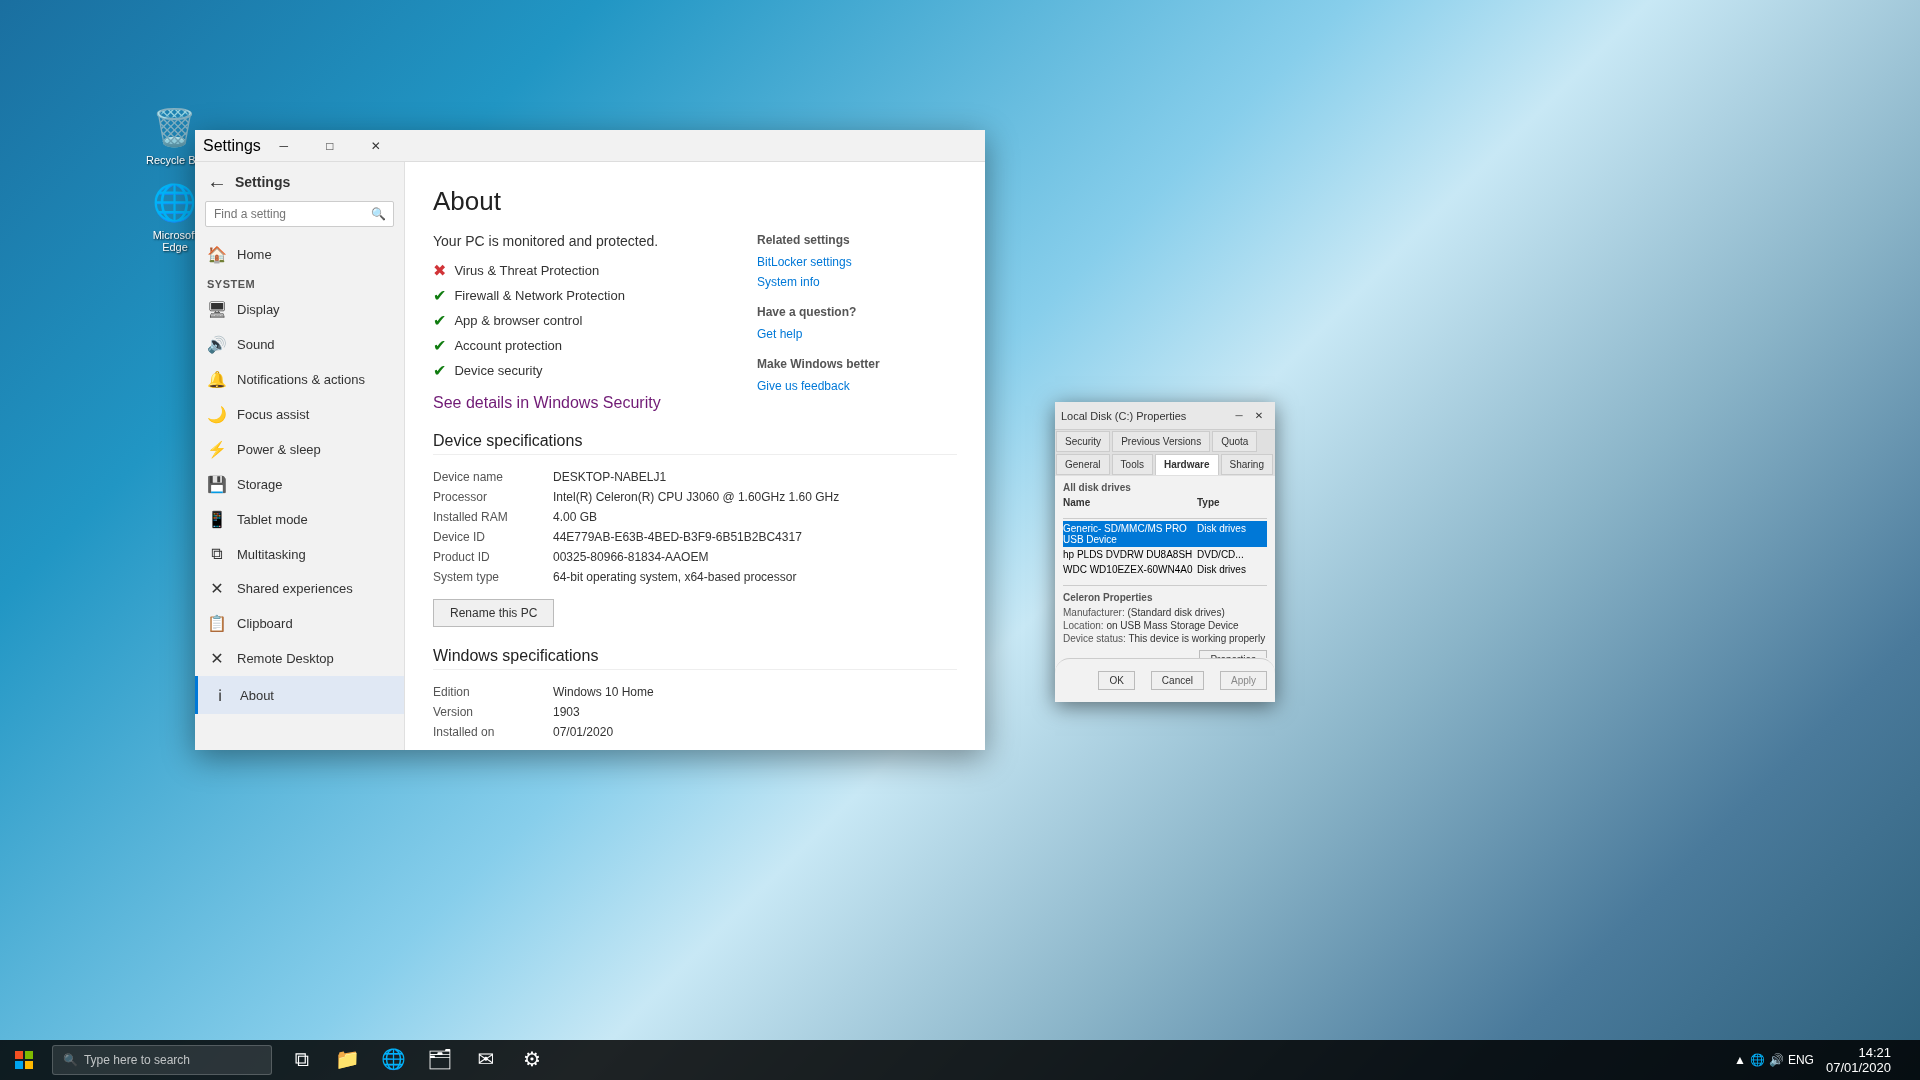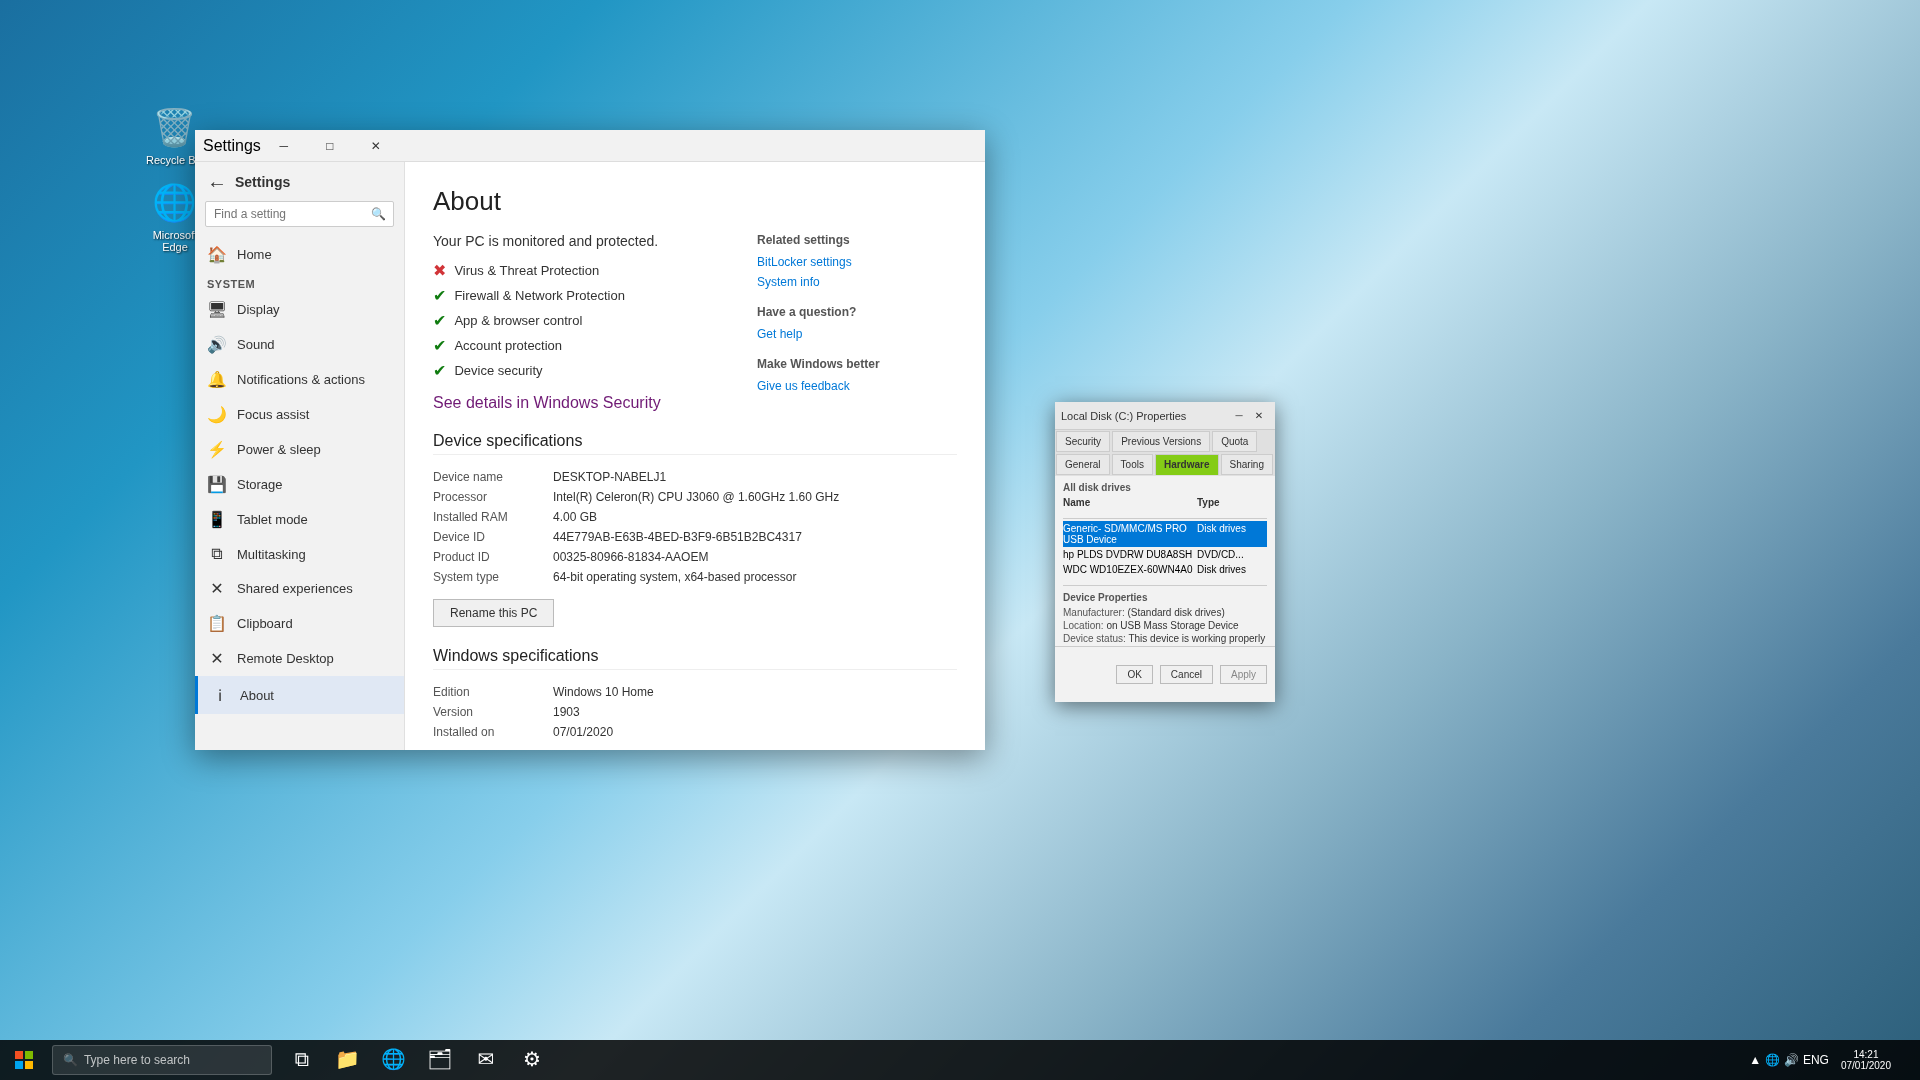--- a/index.html
+++ b/index.html
@@ -107,22 +107,22 @@
     .taskbar-tray {
       margin-left: auto;
       display: flex;
       align-items: center;
       gap: 4px;
       padding-right: 8px;
       color: white;
       font-size: 12px;
     }
     .taskbar-clock {
-      text-align: center;
-      font-size: 10px;
+      text-align: right;
+      font-size: 13px;
       color: white;
       padding: 0 8px;
       cursor: pointer;
     }
 
     
     .settings-window {
       position: absolute;
       top: 130px;
       left: 195px;
@@ -384,21 +384,21 @@
     .disk-tab {
       padding: 4px 8px;
       font-size: 10px;
       cursor: pointer;
       border: 1px solid #ccc;
       background: #e8e8e8;
       color: #333;
       margin: 1px;
     }
     .disk-tab.active {
-      background: #84cc16;
+      background: #ffffff;
       border-bottom: none;
       font-weight: 600;
     }
     .disk-content {
       flex: 1;
       padding: 6px 8px;
       overflow: hidden;
     }
     .disk-section-label {
       font-size: 10px;
@@ -433,23 +433,24 @@
     }
     .disk-props-row {
       font-size: 10px;
       color: #333;
       margin-bottom: 2px;
     }
     .disk-props-label { color: #555; }
     .disk-dialog-btns {
       display: flex;
       justify-content: flex-end;
-      gap: 7px;
-      padding: 18px 8px;
+      gap: 16px;
+      padding: 12px 8px;
       border-top: 1px solid #ccc;
+      border-radius: 15px;
     }
     .disk-dialog-btn {
       padding: 3px 10px;
       font-size: 10px;
       cursor: pointer;
       background: #f0f0f0;
       border: 1px solid #bbb;
       color: #333;
     }
     .disk-dialog-btn.apply {
@@ -669,21 +670,21 @@
       </div>
       <div class="disk-list-item">
         <span class="col-name">hp PLDS DVDRW  DU8A8SH</span>
         <span class="col-type">DVD/CD...</span>
       </div>
       <div class="disk-list-item">
         <span class="col-name">WDC WD10EZEX-60WN4A0</span>
         <span class="col-type">Disk drives</span>
       </div>
       <div class="disk-props-section">
-        <div class="disk-section-label">Device Properties</div>
+        <div class="disk-section-label">Celeron Properties</div>
         <div class="disk-props-row">
           <span class="disk-props-label">Manufacturer:</span>
           <span>(Standard disk drives)</span>
         </div>
         <div class="disk-props-row">
           <span class="disk-props-label">Location:</span>
           <span>on USB Mass Storage Device</span>
         </div>
         <div class="disk-props-row">
           <span class="disk-props-label">Device status:</span>

